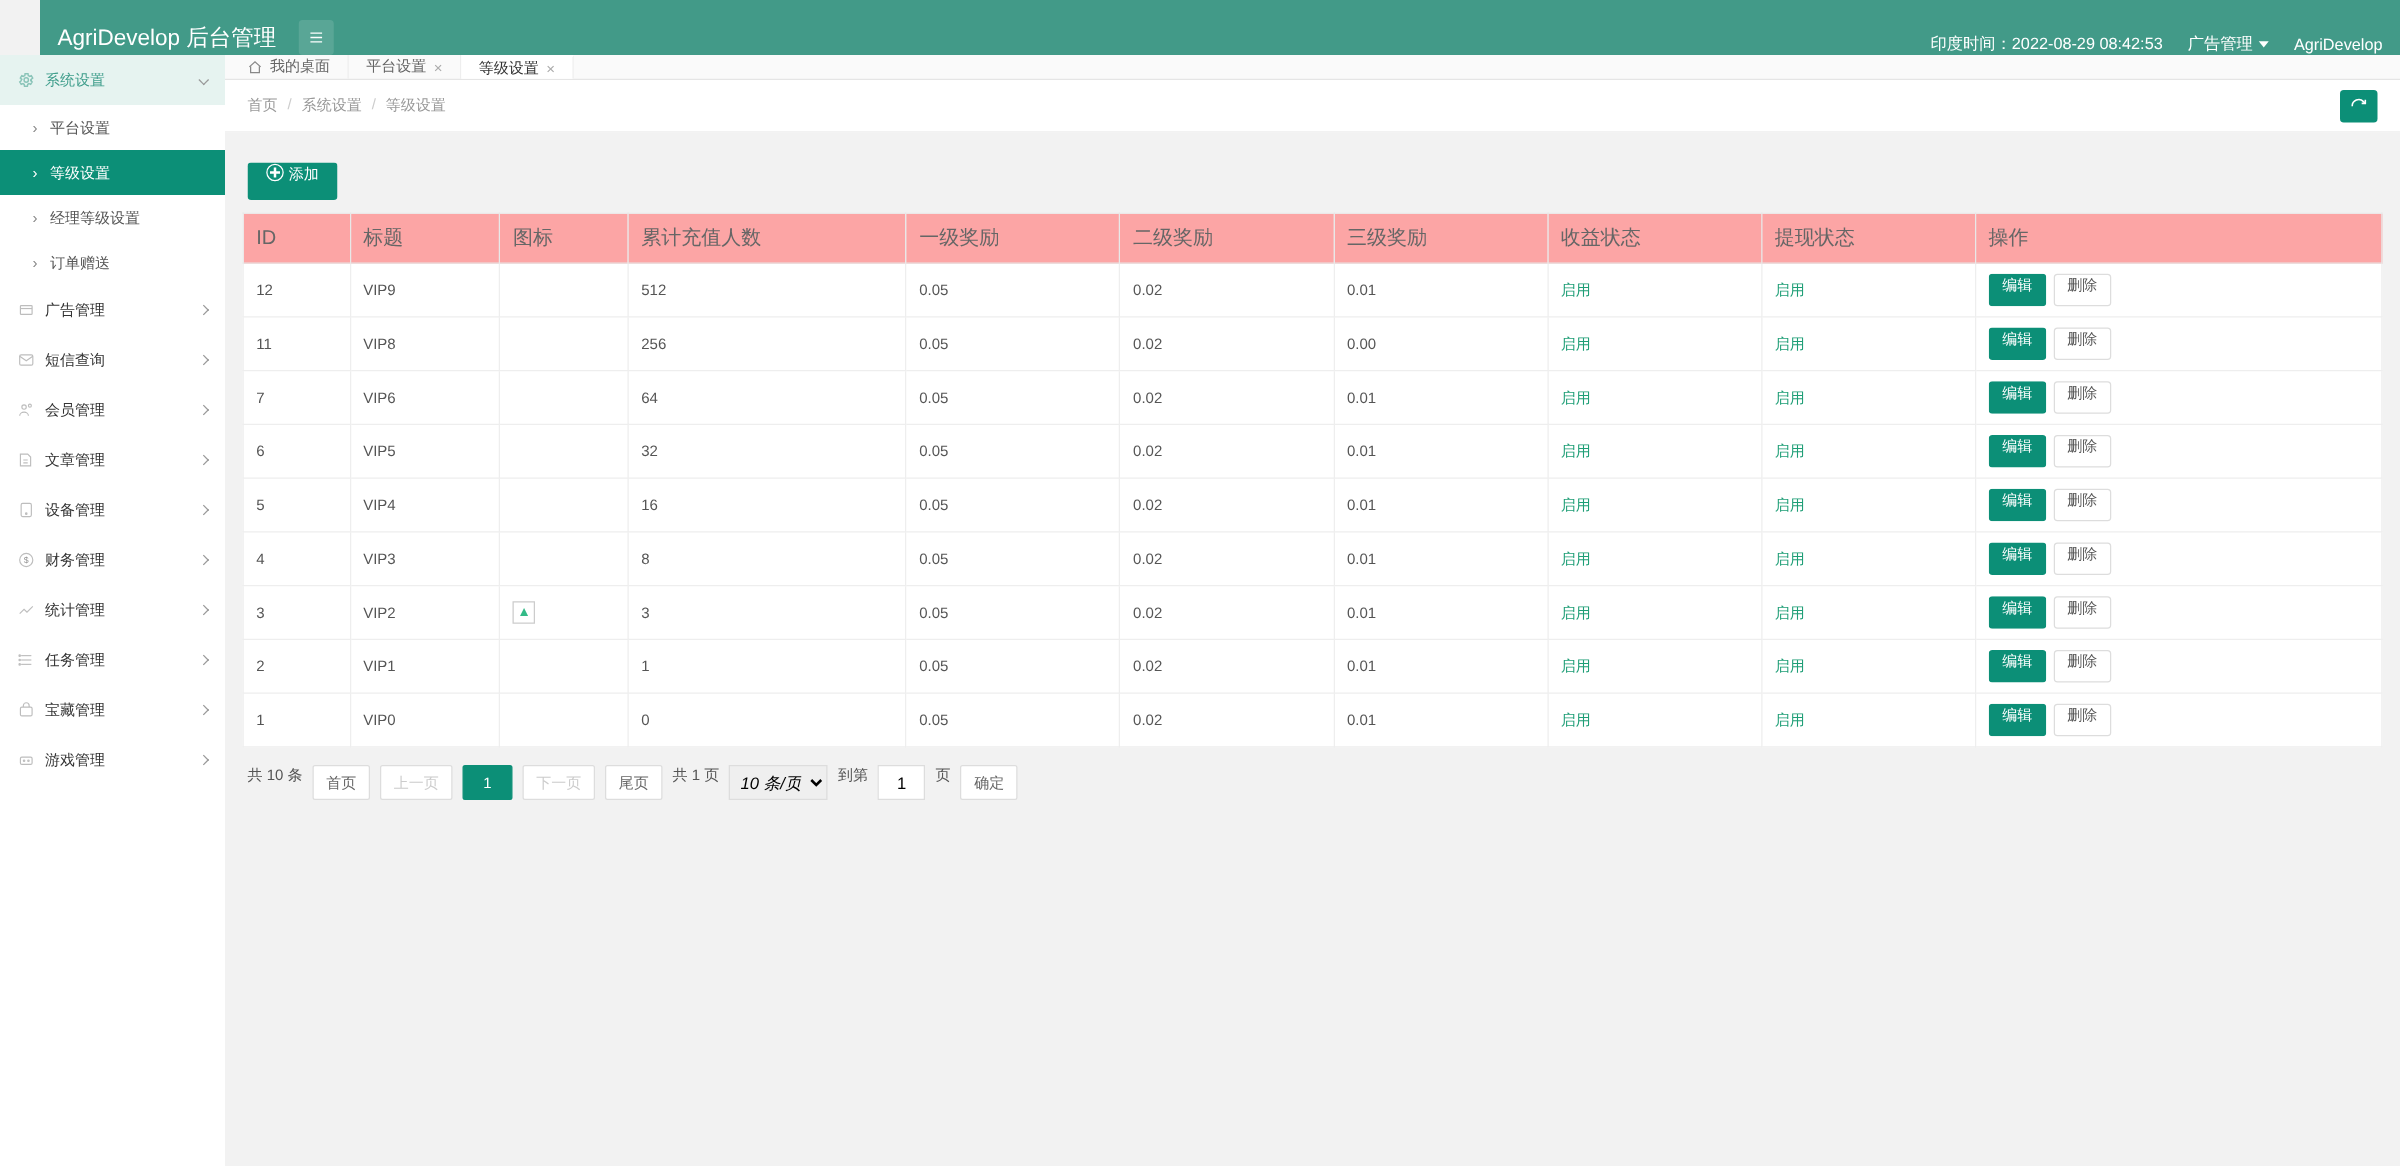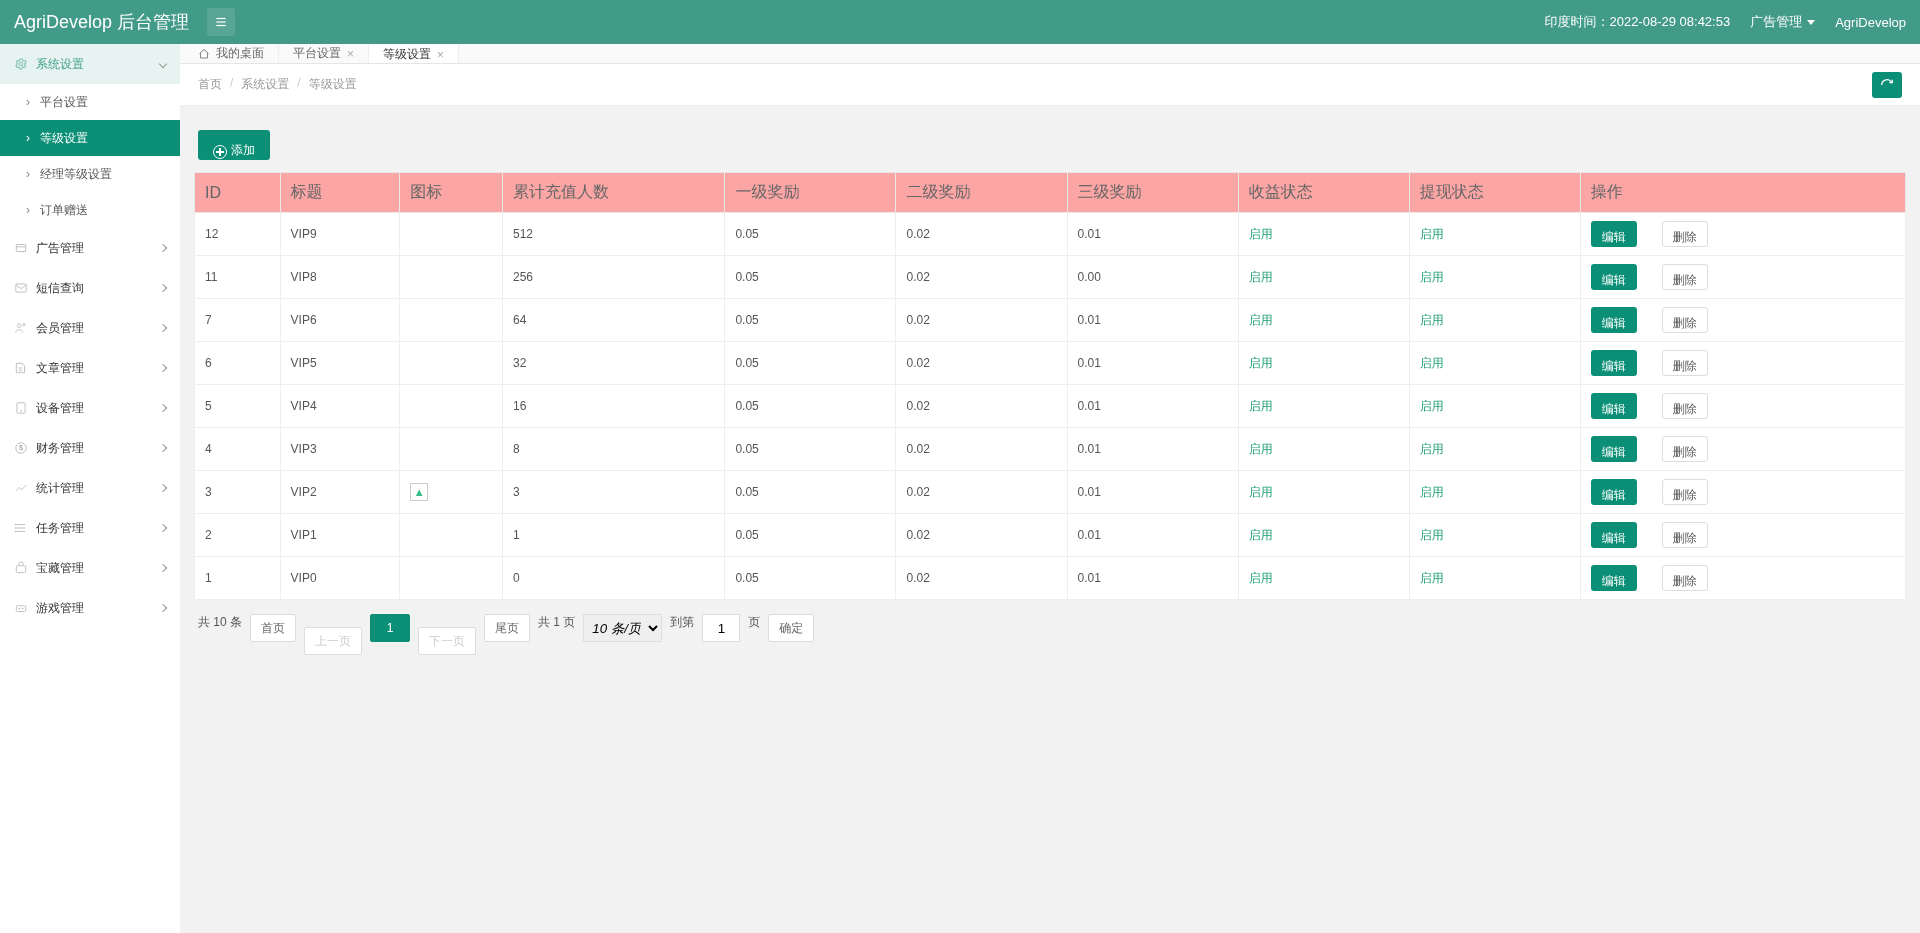--- a/index.html
+++ b/index.html
@@ -1,19 +1,19 @@
 <!DOCTYPE html>
 <html><head>
 <meta charset="utf-8">
 <style>
   * { box-sizing: border-box; margin: 0; padding: 0; }
   body { font-family: "Microsoft YaHei", Arial, sans-serif; font-size: 12px; color: #333; background: #f2f2f2; }
   
   
-  .header { height: 44px; background: #429a88; color: #fff; display: flex; align-items: center; padding: 0 14px; justify-content: space-between; }
+  .header { height: 44px; background: #429a88; color: #fff; display: flex; align-items: flex-end; padding: 0 14px; justify-content: space-between; margin-left: 32px; }
   .header-left { display: flex; align-items: center; }
   .logo { font-size: 18px; font-weight: normal; margin-right: 18px; }
   .menu-toggle { width: 28px; height: 28px; border-radius: 3px; background: rgba(255,255,255,0.12); display: flex; align-items: center; justify-content: center; cursor: pointer; }
   .header-right { display: flex; align-items: center; gap: 20px; font-size: 13px; }
   .user-drop { display: flex; align-items: center; gap: 5px; cursor: pointer; }
   .caret-down { width:0; height:0; border-left:4px solid transparent; border-right:4px solid transparent; border-top:5px solid #fff; }
 
   
   .container { display: flex; height: calc(100vh - 44px); }
   .sidebar { width: 180px; background: #fff; overflow-y: auto; }
@@ -41,41 +41,41 @@
   .crumb-bar { height: 42px; background:#fff; border-bottom:1px solid #eee; display:flex; align-items:center; justify-content:space-between; padding: 0 18px; }
   .crumb { color:#999; font-size:12px; display:flex; gap:8px; }
   .crumb span.sep { color:#ccc; }
   .refresh-btn { width:30px; height:26px; background:#0c8f77; border-radius:3px; display:flex; align-items:center; justify-content:center; cursor:pointer; }
   .refresh-icon { width:14px; height:14px; }
 
   
   .content { padding: 14px; flex:1; overflow:auto; }
   .card { background:#fff; }
   .toolbar { padding: 10px 0 10px 4px; }
-  .btn { display:inline-flex; align-items:flex-end; justify-content:center; height:26px; padding:0 10px; border-radius:3px; cursor:pointer; font-size:12px; border:1px solid transparent; }
+  .btn { display:inline-flex; align-items:flex-start; justify-content:center; height:26px; padding:0 10px; border-radius:3px; cursor:pointer; font-size:12px; border:1px solid transparent; }
   .btn-add { background:#0c8f77; color:#fff; gap:4px; height:30px; padding: 0 14px;}
   .btn-edit { background:#0c8f77; color:#fff; min-width:40px;}
-  .btn-del { background:#fff; border:1px solid #ddd; color:#555; min-width:40px;margin-left:19px;}
+  .btn-del { background:#fff; border:1px solid #ddd; color:#555; min-width:40px;}
   .plus-circle { width:14px; height:14px; border:1.5px solid #fff; border-radius:50%; position:relative; }
   .plus-circle::before, .plus-circle::after { content:''; position:absolute; background:#fff; }
   .plus-circle::before { width:8px; height:1.5px; top:5px; left:1.5px; }
   .plus-circle::after { width:1.5px; height:8px; top:1.5px; left:5px; }
 
   
   table { width:100%; border-collapse: collapse; }
   thead th { background:#fca5a5; text-align:left; font-weight:normal; color:#666; padding:9px 10px; border:1px solid #e8e8e8; font-size:16px;}
   tbody td { padding:8px 10px; border:1px solid #eee; color:#555; font-size:12px; vertical-align:middle;}
   .status-ok { color:#1e9e76; }
   .row-actions { display:flex; gap:6px; }
   .broken-img { width:18px; height:18px; border:1px solid #ccc; color:#3b8; font-size:11px; display:inline-flex; align-items:center; justify-content:center; }
 
   
   .pager { display:flex; align-items:flex-start; gap:8px; padding: 14px 4px 20px; color:#555;}
   .pbtn { height:28px; min-width:40px; padding:0 10px; background:#fff; border:1px solid #ddd; color:#666; display:inline-flex; align-items:center; justify-content:center; cursor:pointer; border-radius:2px;}
-  .pbtn.disabled { color:#ccc; cursor:not-allowed;margin-top:13px;}
+  .pbtn.disabled { color:#ccc; cursor:not-allowed;}
   .pbtn.num.active { background:#0c8f77; color:#fff; border-color:#0c8f77;}
   select.page-size { height:28px; border:1px solid #ddd; padding: 0 4px; cursor:pointer;font-style:italic;}
   input.page-jump { width:38px; height:28px; border:1px solid #ddd; text-align:center;}
 
   
   .ico { width:14px; height:14px; display:inline-block; }
 </style>
 </head>
 <body>
 

